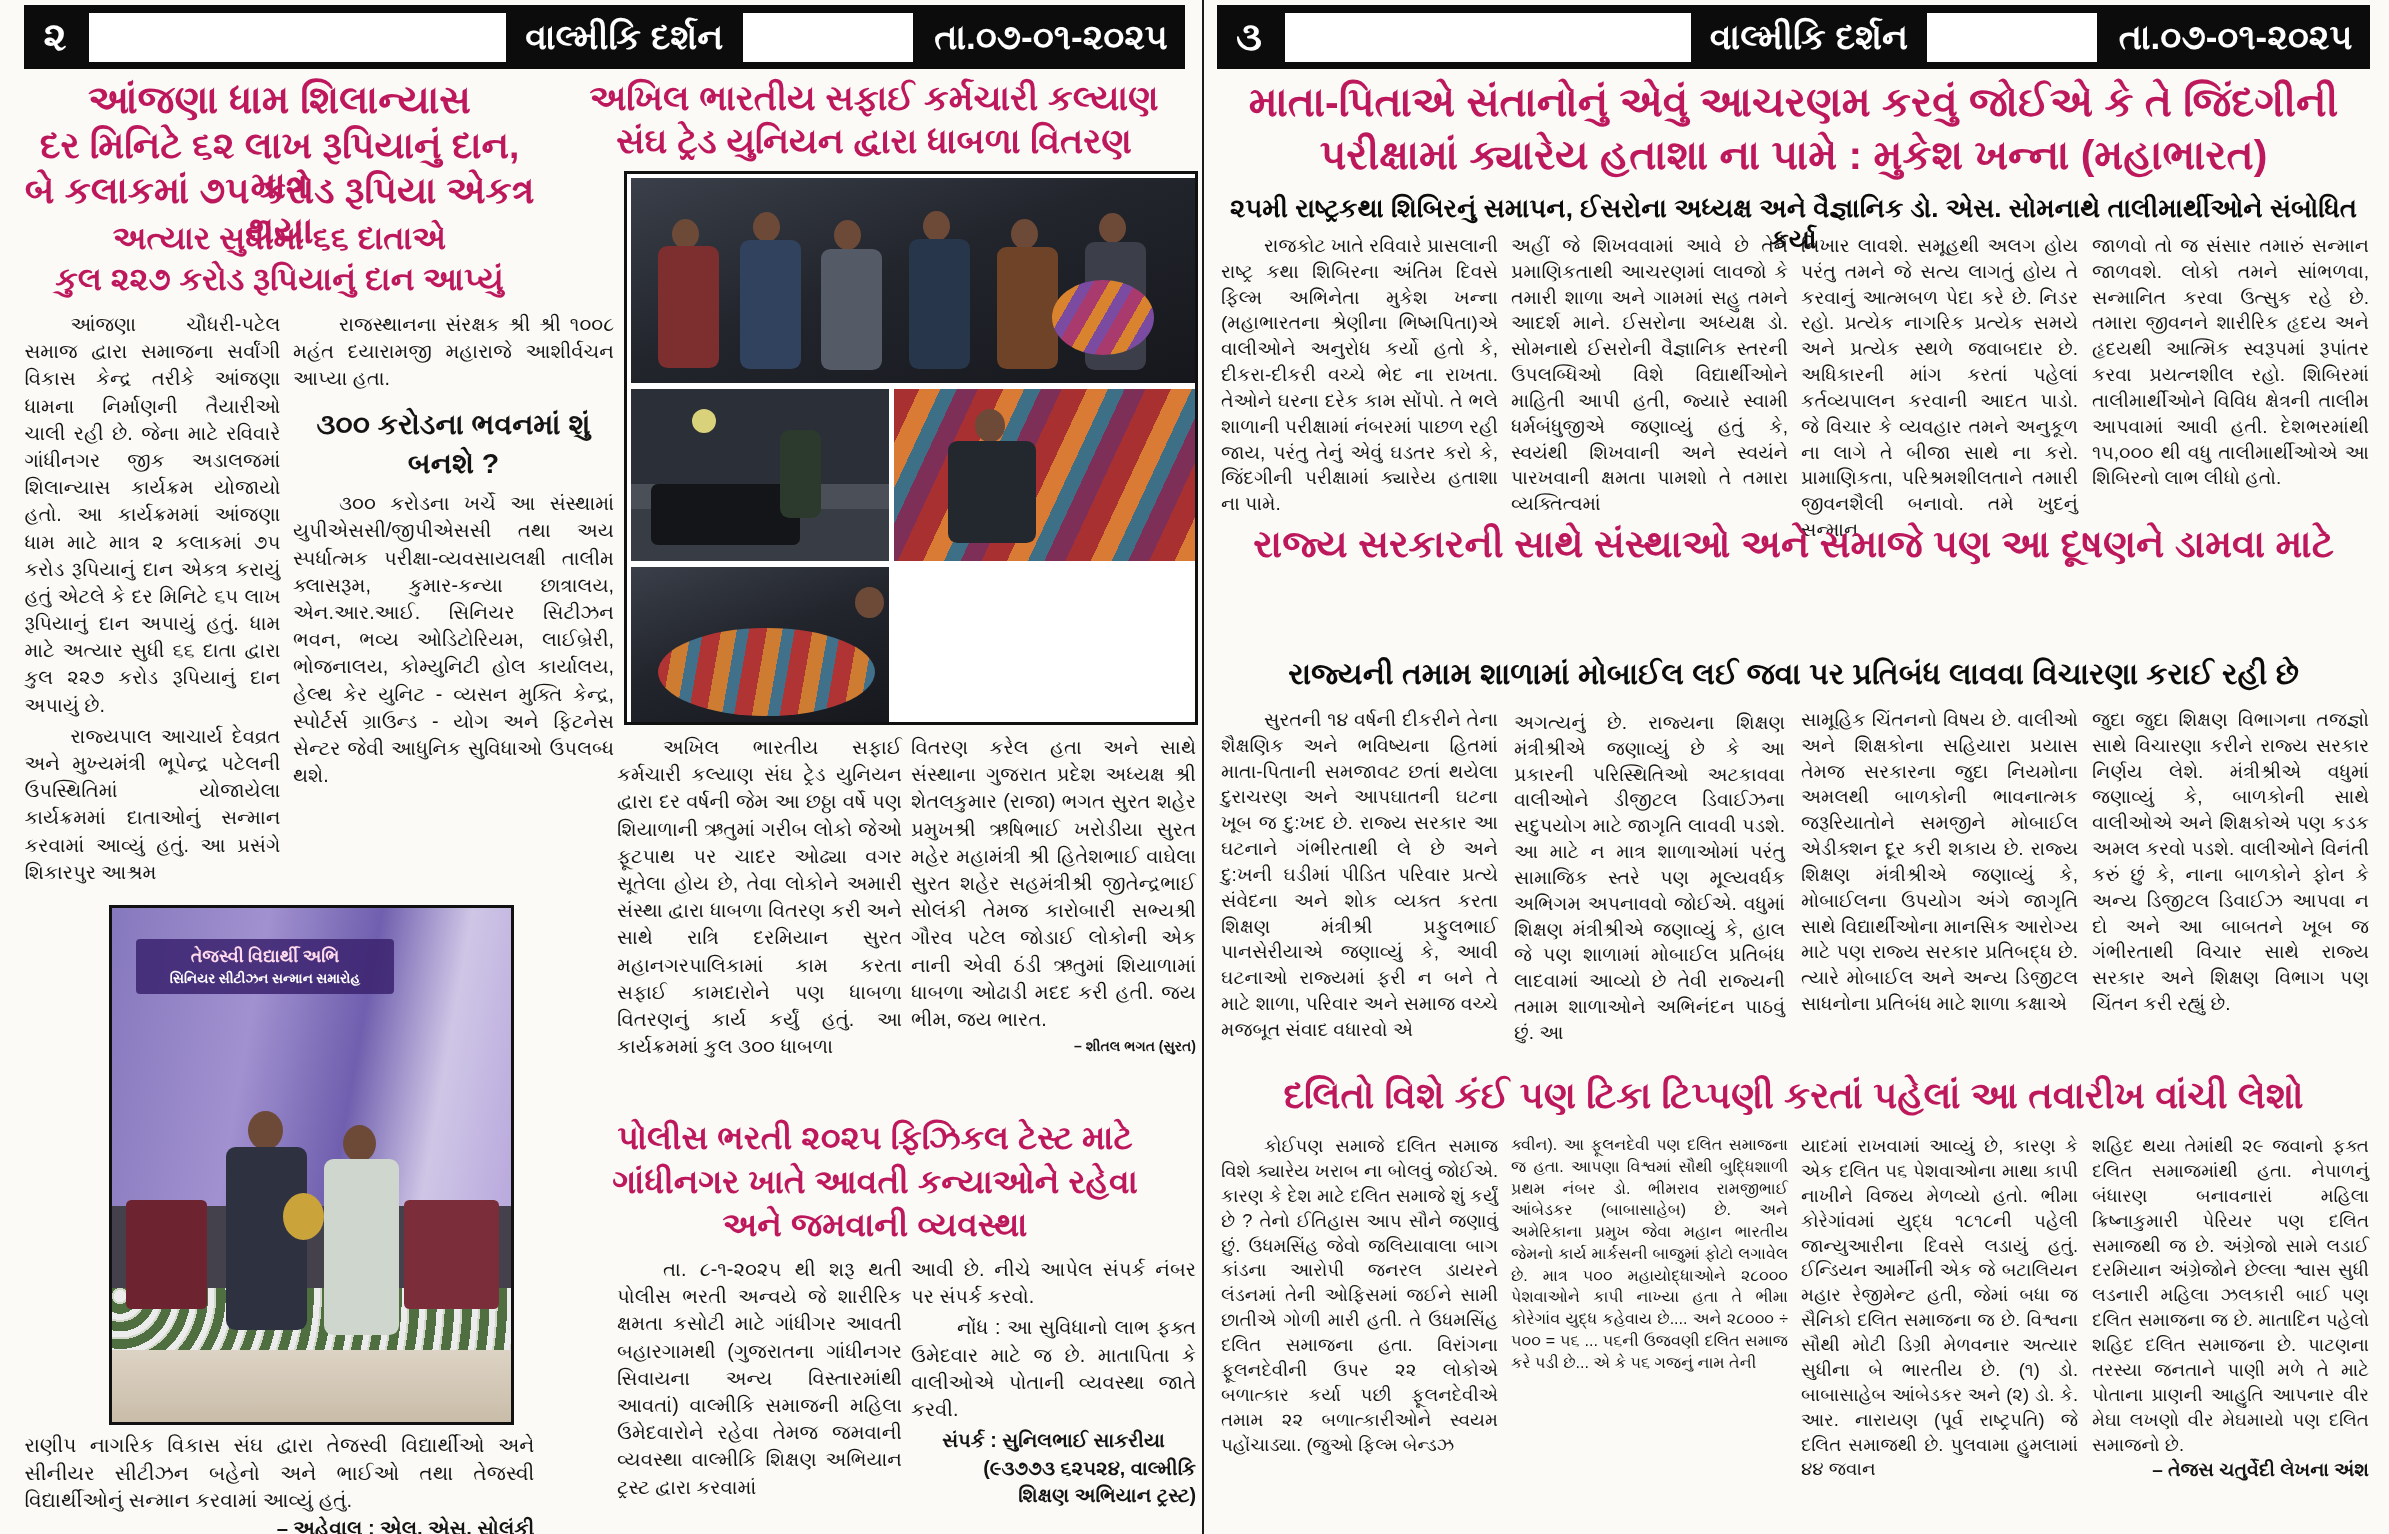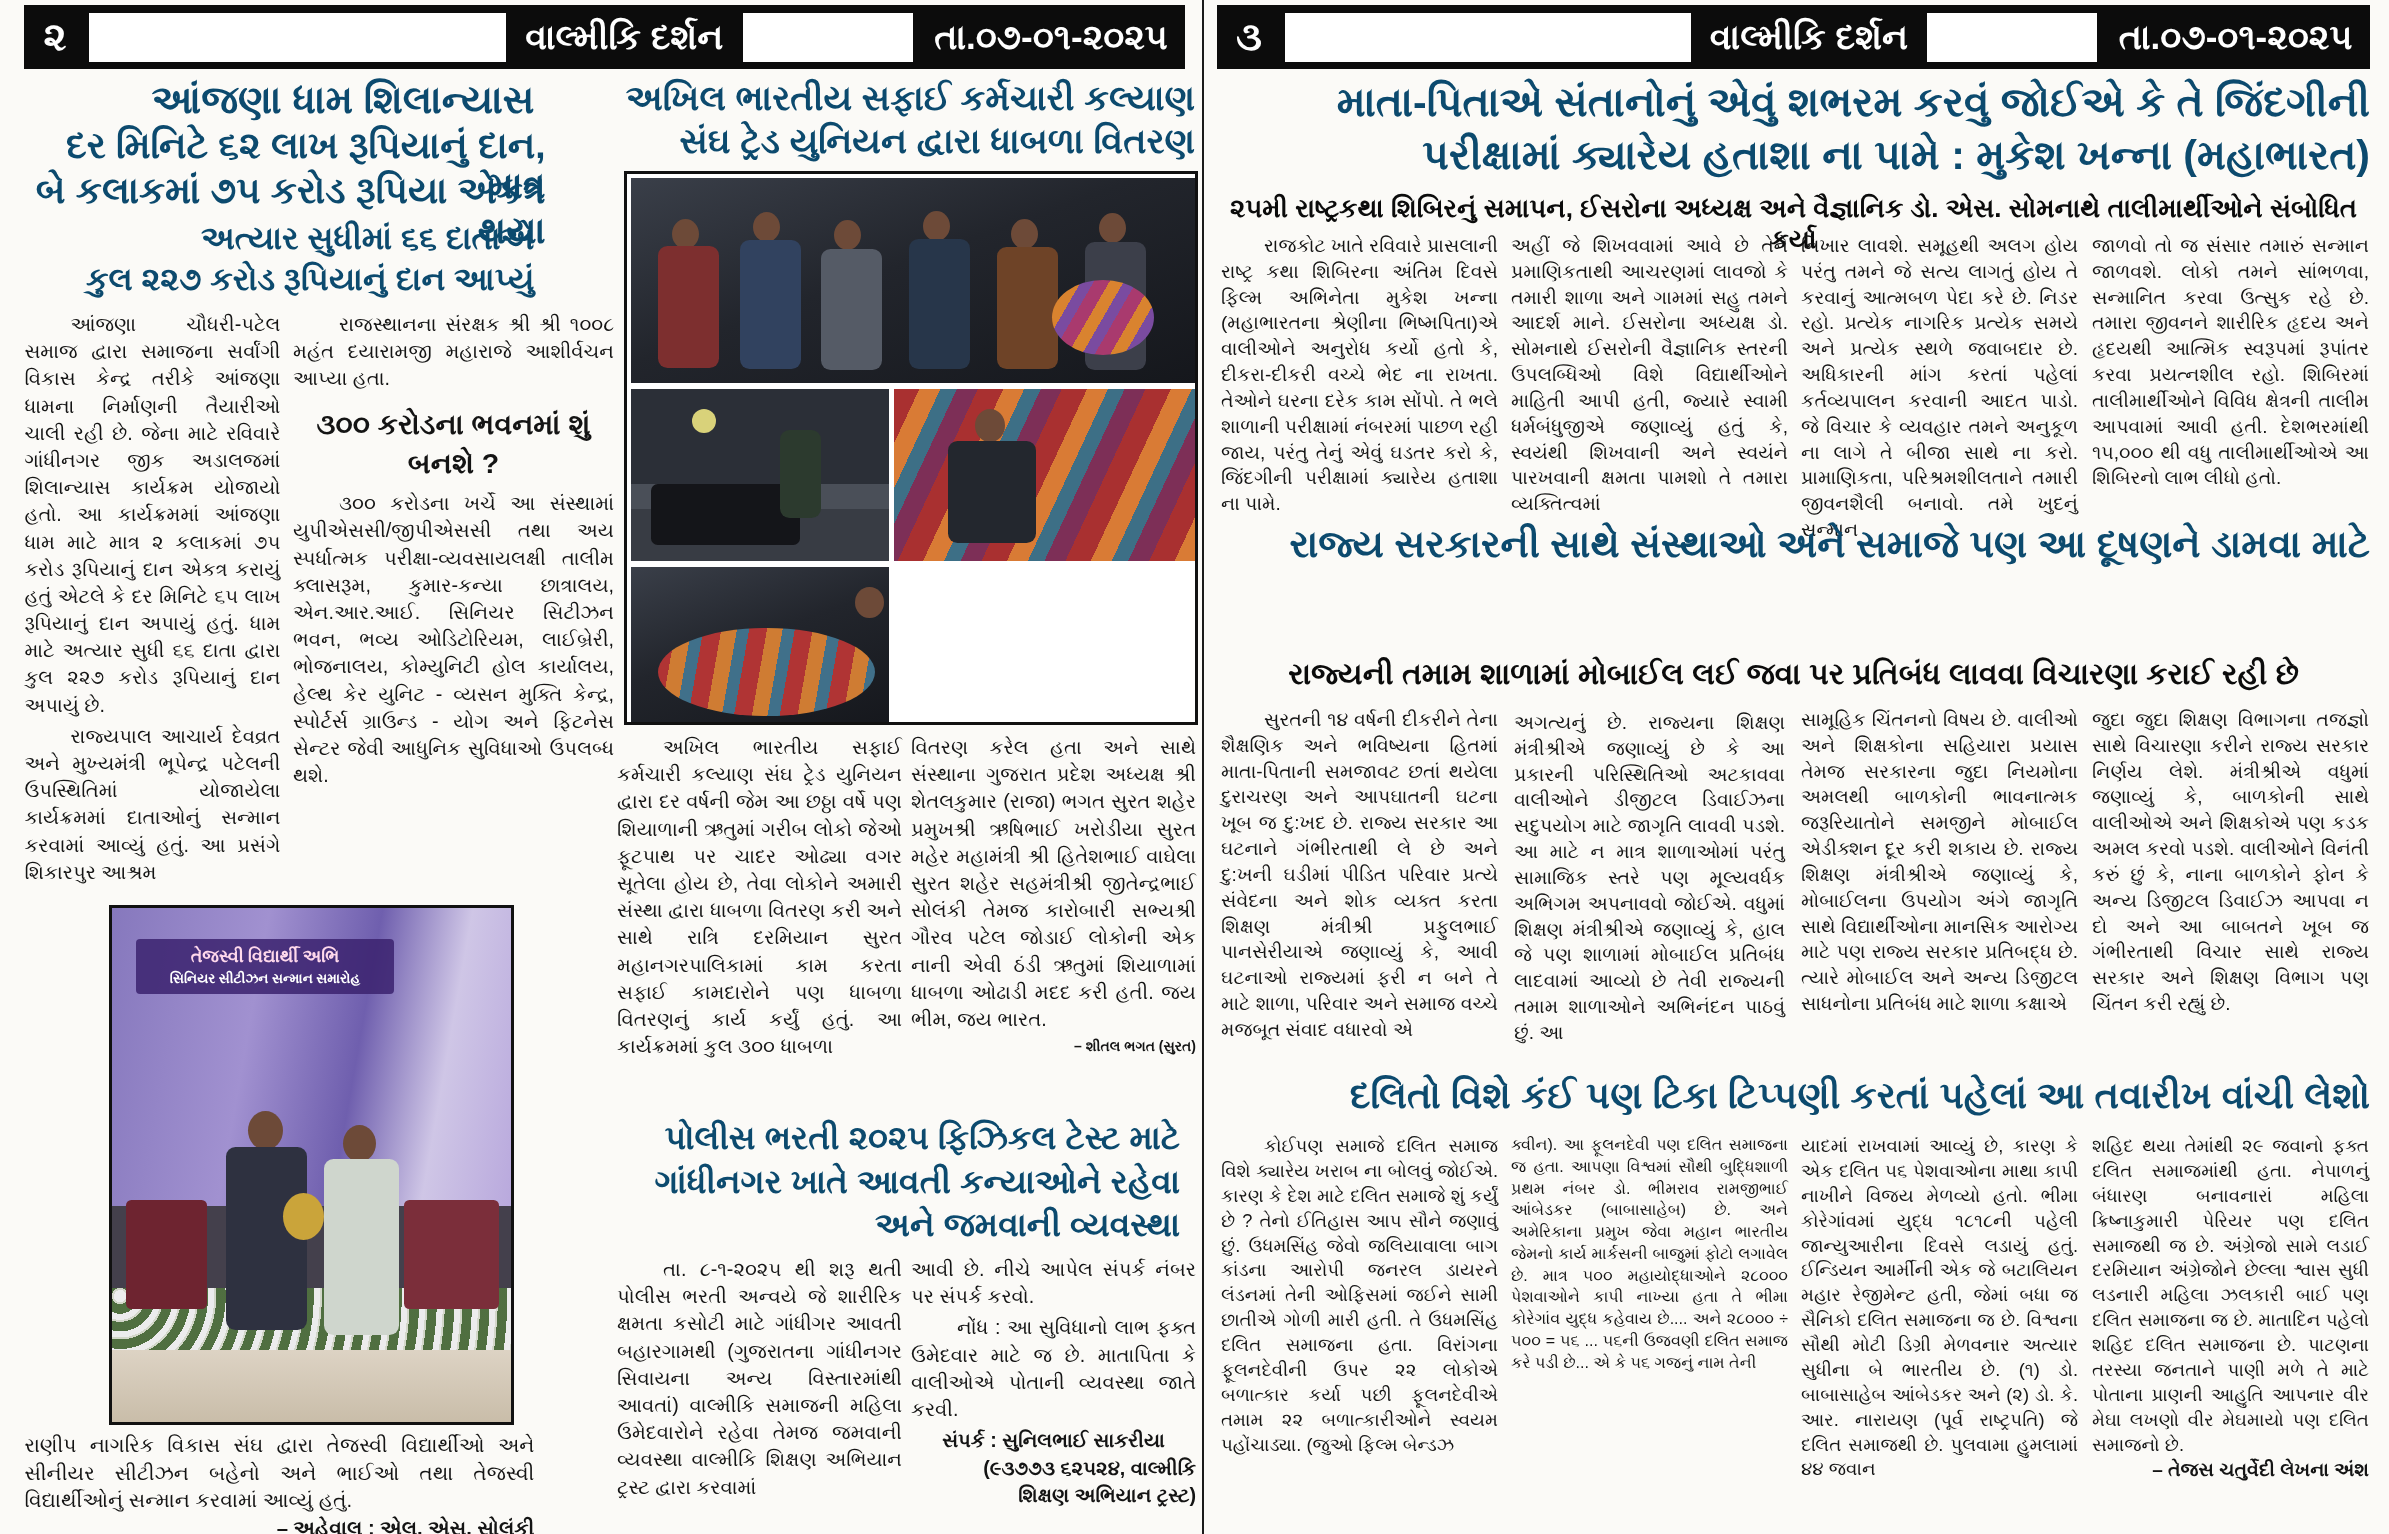--- a/index.html
+++ b/index.html
@@ -9,21 +9,21 @@
   .hbar{position:absolute;top:5.4px;height:64px;background:#0c0c0c;display:flex;align-items:center;}
   .hnum{color:#fff;font-size:39px;font-weight:bold;padding:0 19px;}
   .hbox{background:#fff;height:49px;margin:0 4.1px;}
   .hbox1{flex:1 1 auto;}
   .hbox2{flex:0 0 170px;}
   .htitle{color:#fff;font-size:35px;font-weight:bold;padding:0 15px;white-space:nowrap;}
   .hdate{color:#fff;font-size:35px;font-weight:bold;padding:0 17.6px;white-space:nowrap;}
   
   .vrule{position:absolute;background:#1a1a1a;}
   
-  .hl{position:absolute;font-weight:bold;text-align:right;color:#0c4a6e;line-height:1.08;}
+  .hl{position:absolute;font-weight:bold;text-align:center;color:#be185d;line-height:1.08;}
   .deck{position:absolute;font-weight:bold;text-align:center;color:#0b0b0b;}
   
   .col{position:absolute;text-align:justify;}
   .bt{font-size:19.7px;line-height:1.38;}
   .bt p{margin:0 0 4.1px 0;text-indent:46px;}
   .bt .noindent{text-indent:0;}
   .sm{font-size:19px;line-height:1.36;}
   .byline{font-weight:bold;text-align:right;}
   .subhead{font-weight:bold;text-align:center;font-size:28.5px;margin:12.2px 0 6.8px 0;text-indent:0;}
   
@@ -160,21 +160,21 @@
     <p>તા. ૮-૧-૨૦૨૫ થી શરૂ થતી પોલીસ ભરતી અન્વયે જે શારીરિક ક્ષમતા કસોટી માટે ગાંધીગર આવતી બહારગામથી (ગુજરાતના ગાંધીનગર સિવાયના અન્ય વિસ્તારમાંથી આવતાં) વાલ્મીકિ સમાજની મહિલા ઉમેદવારોને રહેવા તેમજ જમવાની વ્યવસ્થા વાલ્મીકિ શિક્ષણ અભિયાન ટ્રસ્ટ દ્વારા કરવામાં</p>
   </div>
   <div class="col bt" style="left:911px;top:1256px;width:285px;height:271px;">
     <p class="noindent">આવી છે. નીચે આપેલ સંપર્ક નંબર પર સંપર્ક કરવો.</p>
     <p>નોંધ : આ સુવિધાનો લાભ ફક્ત ઉમેદવાર માટે જ છે. માતાપિતા કે વાલીઓએ પોતાની વ્યવસ્થા જાતે કરવી.</p>
     <div style="font-weight:bold;text-align:center;">સંપર્ક : સુનિલભાઈ સાકરીયા</div>
     <div style="font-weight:bold;text-align:right;">(૯૩૭૭૩ ૬૨૫૨૪, વાલ્મીકિ</div>
     <div style="font-weight:bold;text-align:right;">શિક્ષણ અભિયાન ટ્રસ્ટ)</div>
   </div>
 
-  <div class="hl" style="left:1217px;top:80px;width:1153px;font-size:41px;">માતા-પિતાએ સંતાનોનું એવું શભરમ કરવું જોઈએ કે તે જિંદગીની</div>
+  <div class="hl" style="left:1217px;top:80px;width:1153px;font-size:41px;">માતા-પિતાએ સંતાનોનું એવું આચરણમ કરવું જોઈએ કે તે જિંદગીની</div>
   <div class="hl" style="left:1217px;top:133px;width:1153px;font-size:41px;">પરીક્ષામાં ક્યારેય હતાશા ના પામે : મુકેશ ખન્ના (મહાભારત)</div>
   <div class="deck" style="left:1217px;top:193px;width:1153px;font-size:26px;">૨૫મી રાષ્ટ્રકથા શિબિરનું સમાપન, ઈસરોના અધ્યક્ષ અને વૈજ્ઞાનિક ડો. એસ. સોમનાથે તાલીમાર્થીઓને સંબોધિત કર્યા</div>
 
   <div class="col sm" style="left:1221px;top:233px;width:277px;height:273px;">
     <p style="margin:0;text-indent:43px;">રાજકોટ ખાતે રવિવારે પ્રાસલાની રાષ્ટ્ર કથા શિબિરના અંતિમ દિવસે ફિલ્મ અભિનેતા મુકેશ ખન્ના (મહાભારતના શ્રેણીના ભિષ્મપિતા)એ વાલીઓને અનુરોધ કર્યો હતો કે, દીકરા-દીકરી વચ્ચે ભેદ ના રાખતા. તેઓને ઘરના દરેક કામ સોંપો. તે ભલે શાળાની પરીક્ષામાં નંબરમાં પાછળ રહી જાય, પરંતુ તેનું એવું ઘડતર કરો કે, જિંદગીની પરીક્ષામાં ક્યારેય હતાશા ના પામે.</p>
   </div>
   <div class="col sm" style="left:1511px;top:233px;width:277px;height:273px;">
     <p style="margin:0;">અહીં જે શિખવવામાં આવે છે તેને પ્રમાણિકતાથી આચરણમાં લાવજો કે તમારી શાળા અને ગામમાં સહુ તમને આદર્શ માને. ઈસરોના અધ્યક્ષ ડો. સોમનાથે ઈસરોની વૈજ્ઞાનિક સ્તરની ઉપલબ્ધિઓ વિશે વિદ્યાર્થીઓને માહિતી આપી હતી, જ્યારે સ્વામી ધર્મબંધુજીએ જણાવ્યું હતું કે, સ્વયંથી શિખવાની અને સ્વયંને પારખવાની ક્ષમતા પામશો તે તમારા વ્યક્તિત્વમાં</p>
   </div>
   <div class="col sm" style="left:1801px;top:233px;width:277px;height:273px;">

